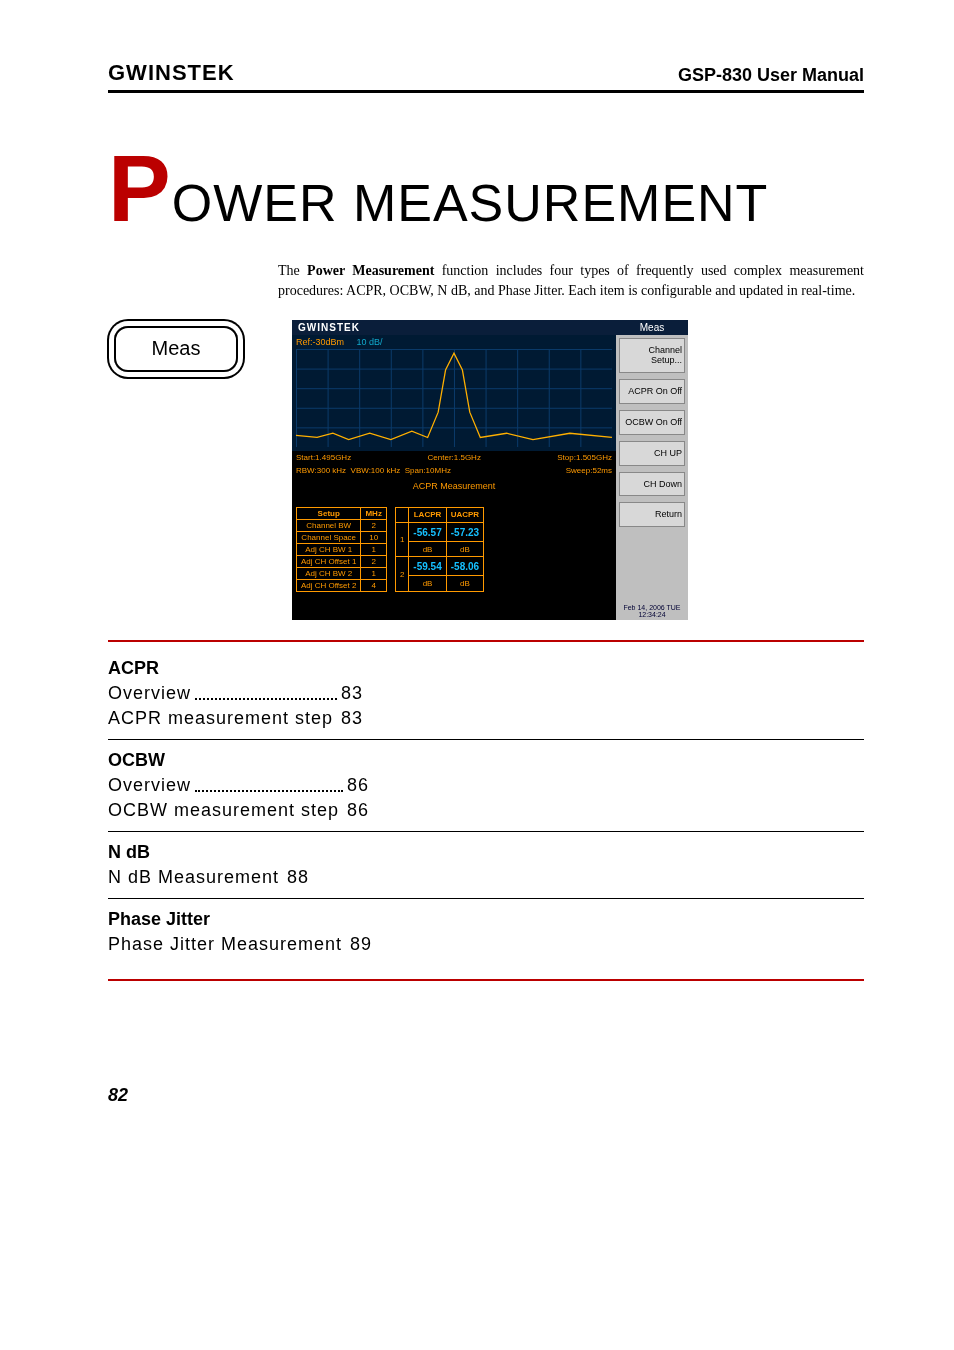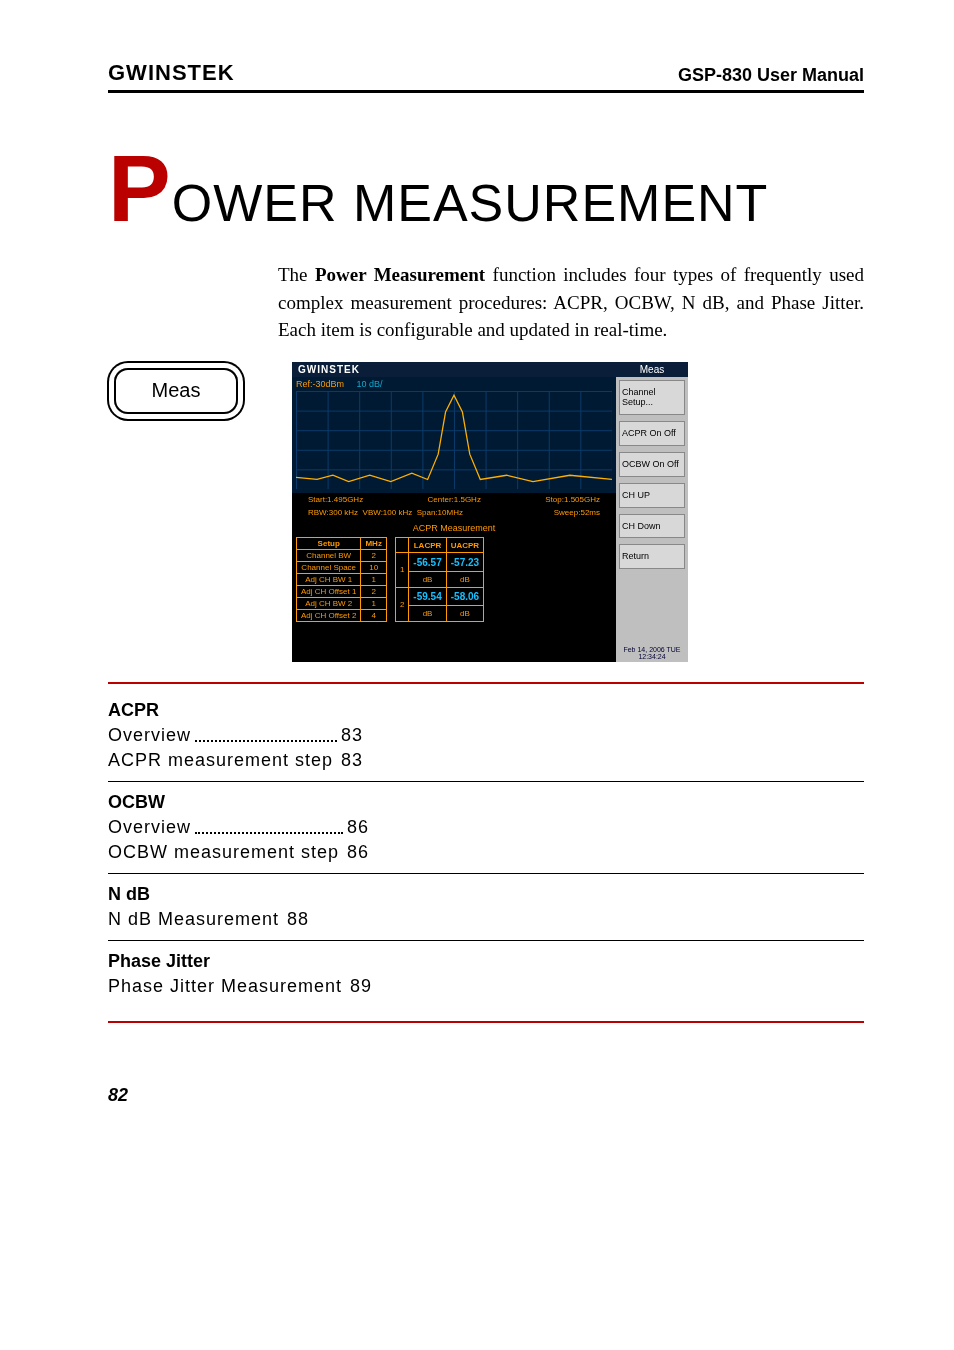--- a/index.html
+++ b/index.html
@@ -44,21 +44,21 @@
     letter-spacing: 1px;
   }
   .title-big .cap {
     font-size: 94px;
     font-weight: 700;
     color: #b00;
     line-height: 0;
   }
   .intro {
     margin: 28px 0 18px 170px;
-    font-size: 19px;
+    font-size: 14px;
     line-height: 1.45;
     text-align: justify;
   }
   .intro b { font-weight: 700; }
   .screenshot-row {
     display: flex;
     align-items: flex-start;
     gap: 54px;
     margin-left: 0;
   }
@@ -115,31 +115,31 @@
     background-size: 10% 20%;
   }
   .scr-graph .trace {
     position: absolute;
     left: 4px; right: 4px; top: 14px; bottom: 4px;
   }
   .scr-info {
     background: #000;
     color: #ff9a00;
     font-size: 8px;
-    padding: 2px 16px;
+    padding: 2px 4px;
     display: flex;
     justify-content: space-between;
   }
   .scr-meas {
     flex: 1;
     background: #000;
     padding: 4px;
     color: #ff9a00;
   }
-  .scr-meas-title { text-align: center; font-size: 9px; margin-bottom: 4px; }
+  .scr-meas-title { text-align: center; font-size: 9px; margin-bottom: 16px; }
   .scr-tables { display: flex; gap: 8px; }
   table.mini { border-collapse: collapse; }
   table.mini th, table.mini td {
     border: 1px solid #ff9a00;
     padding: 1px 4px;
     font-size: 8px;
     color: #ff9a00;
     text-align: center;
     margin-top: 46px;
   }
@@ -149,21 +149,21 @@
     background: #bfbfbf;
     display: flex;
     flex-direction: column;
     font-size: 9px;
   }
   .scr-right .hd { background: #0a1e3a; color: #fff; text-align: center; padding: 2px 0; font-size: 10px; }
   .scr-right .btn {
     background: #d8d8d8;
     margin: 3px;
     padding: 6px 2px;
-    text-align: left;
+    text-align: right;
     border: 1px solid #888;
     font-size: 9px;
     line-height: 1.2;
   }
   .scr-right .stamp { font-size: 7px; text-align: center; color: #003; margin-top: auto; padding: 2px 0; }
   .redline { border: 0; border-top: 2px solid #b00; margin: 20px 0 12px 0; }
   .thinline { border: 0; border-top: 1px solid #000; margin: 6px 0; }
   .toc-block { display: flex; align-items: flex-start; flex-direction: column; }
   .toc-label {
     width: 170px;

